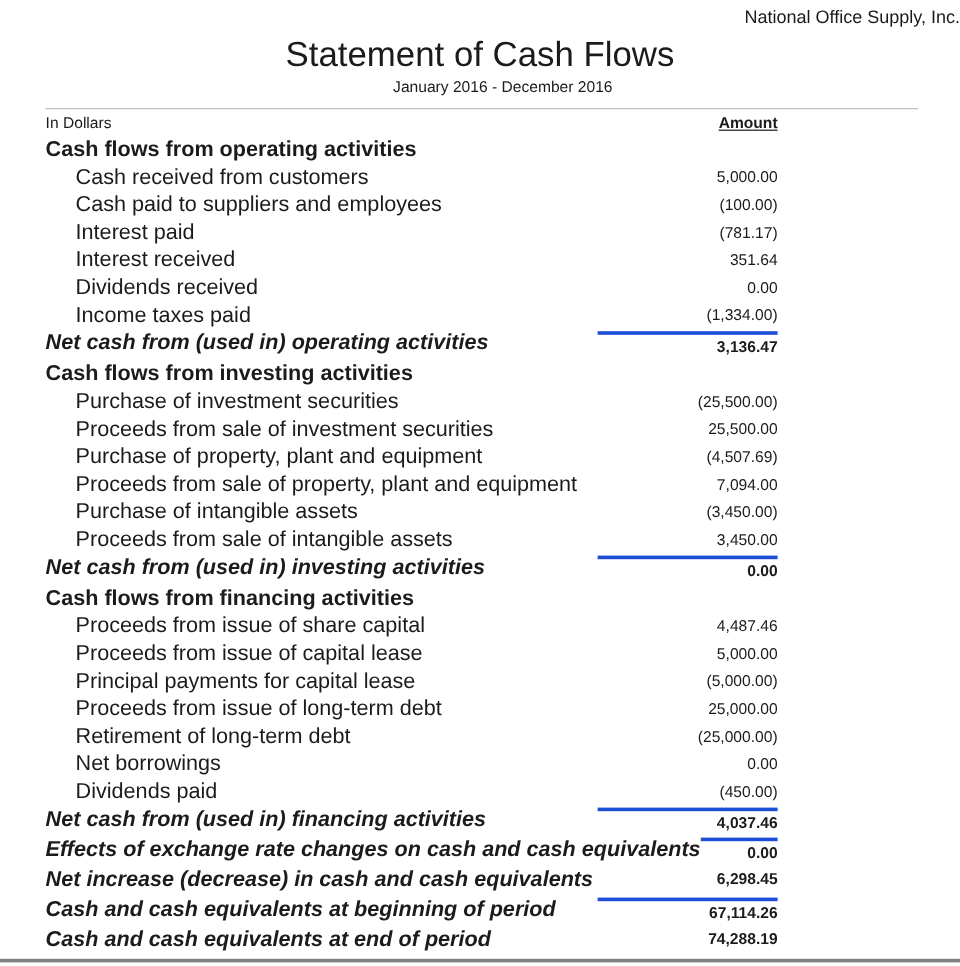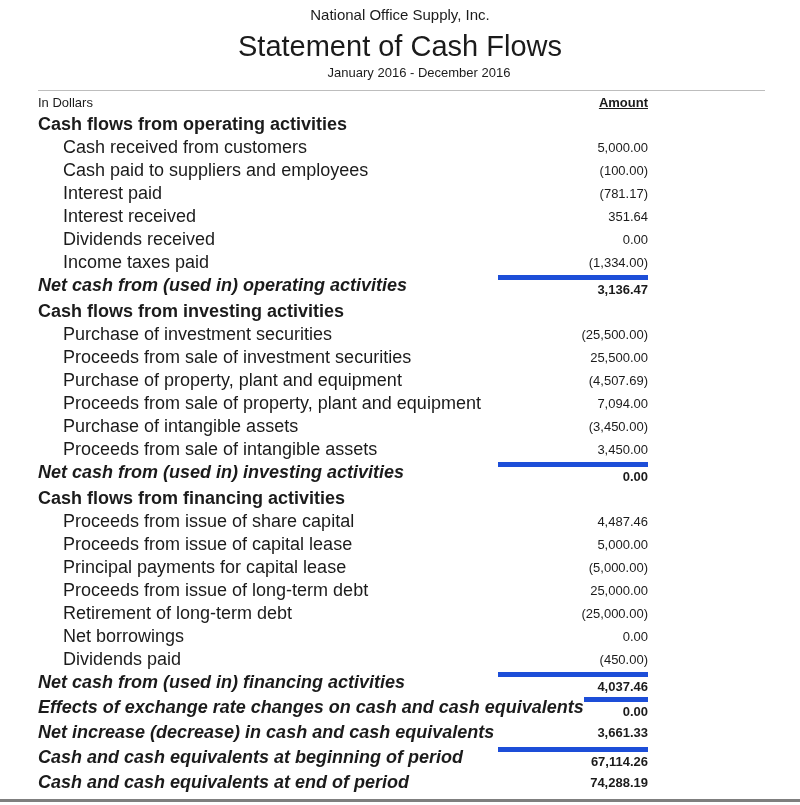--- a/index.html
+++ b/index.html
@@ -3,21 +3,21 @@
 <meta charset="utf-8">
 <style>
   * { margin:0; padding:0; box-sizing:border-box; }
   html,body { width:800px; height:805px; background:#ffffff; overflow:hidden; }
   body {
     font-family:"Liberation Sans", sans-serif;
     color:#1b1b1b;
     position:relative;
   }
   .page-header { text-align:center; padding-top:5px; }
-  .company { font-size:15px; line-height:19px; font-weight:normal; }
+  .company { font-size:15px; line-height:19px; font-weight:normal;text-align:right; }
   .report-title { font-size:29px; line-height:34px; font-weight:normal; margin-top:5px; margin-bottom:2px; letter-spacing:0px; }
   .period { font-size:13px; line-height:16px; font-weight:normal;margin-left:38px; }
 
   .top-rule { border-top:1px solid #bdbdbd; margin:9px 35px 0 38px; height:0; }
 
   .col-head { display:flex; align-items:center; height:16px; margin-top:3px;
               padding-left:38px; padding-right:152px; }
   .col-head .left { flex:1; font-size:13px; }
   .col-head .right { width:150px; text-align:right; font-size:13px; font-weight:bold; text-decoration:underline; }
 
@@ -28,21 +28,21 @@
 
   .row.section { margin-top:3px; }
   .row.section .label { font-weight:bold; }
   .row.detail .label { padding-left:25px; }
   .row.total .label { font-weight:bold; font-style:italic; }
   .row.total .amt { font-weight:bold; }
   .row.summary { margin-top:2px; }
   .row.summary .label { font-weight:bold; font-style:italic; }
   .row.summary .amt { font-weight:bold; }
 
-  .amt.rule-above { border-top:5px solid #1d4ed8; padding-top:2px; }
+  .amt.rule-above { border-top:3px solid #1d4ed8; padding-top:2px; }
 
   .bottom-edge { position:absolute; left:0; bottom:3px; width:800px; height:3px; background:#7f7f7f; }
 </style>
 </head>
 <body>
 
 <div class="page-header">
   <div class="company">National Office Supply, Inc.</div>
   <div class="report-title">Statement of Cash Flows</div>
   <div class="period">January 2016 - December 2016</div>
@@ -181,21 +181,21 @@
     <div class="amt rule-above">4,037.46</div>
   </div>
 
   <div class="row summary">
     <div class="label">Effects of exchange rate changes on cash and cash equivalents</div>
     <div class="amt rule-above">0.00</div>
   </div>
 
   <div class="row summary">
     <div class="label">Net increase (decrease) in cash and cash equivalents</div>
-    <div class="amt">3,661.33</div>
+    <div class="amt">6,298.45</div>
   </div>
 
   <div class="row summary">
     <div class="label">Cash and cash equivalents at beginning of period</div>
     <div class="amt rule-above">67,114.26</div>
   </div>
 
   <div class="row summary">
     <div class="label">Cash and cash equivalents at end of period</div>
     <div class="amt">74,288.19</div>

